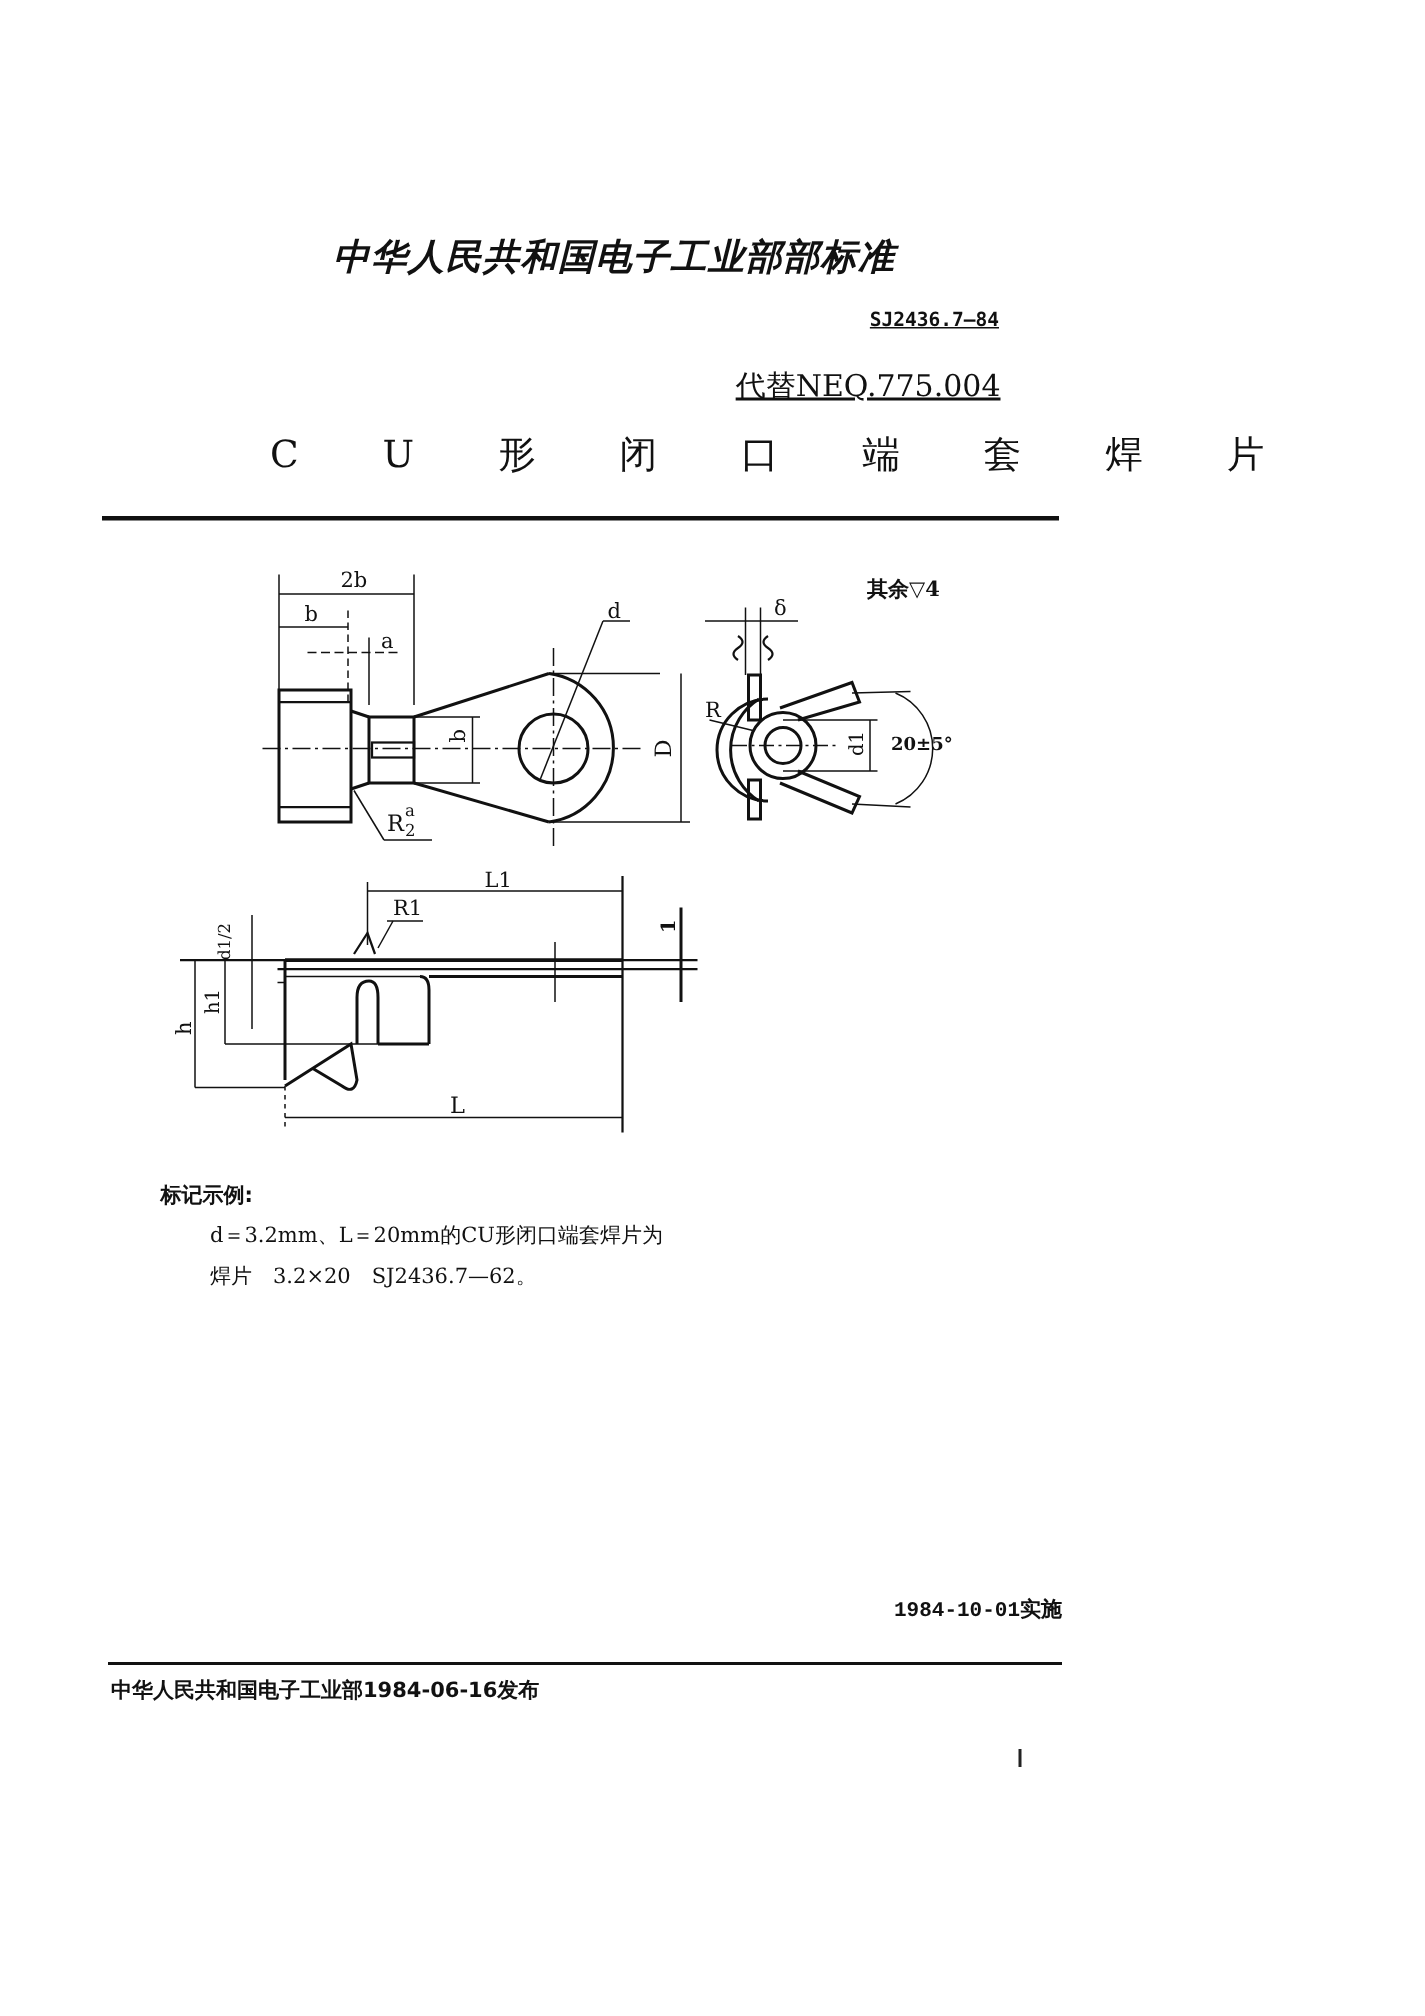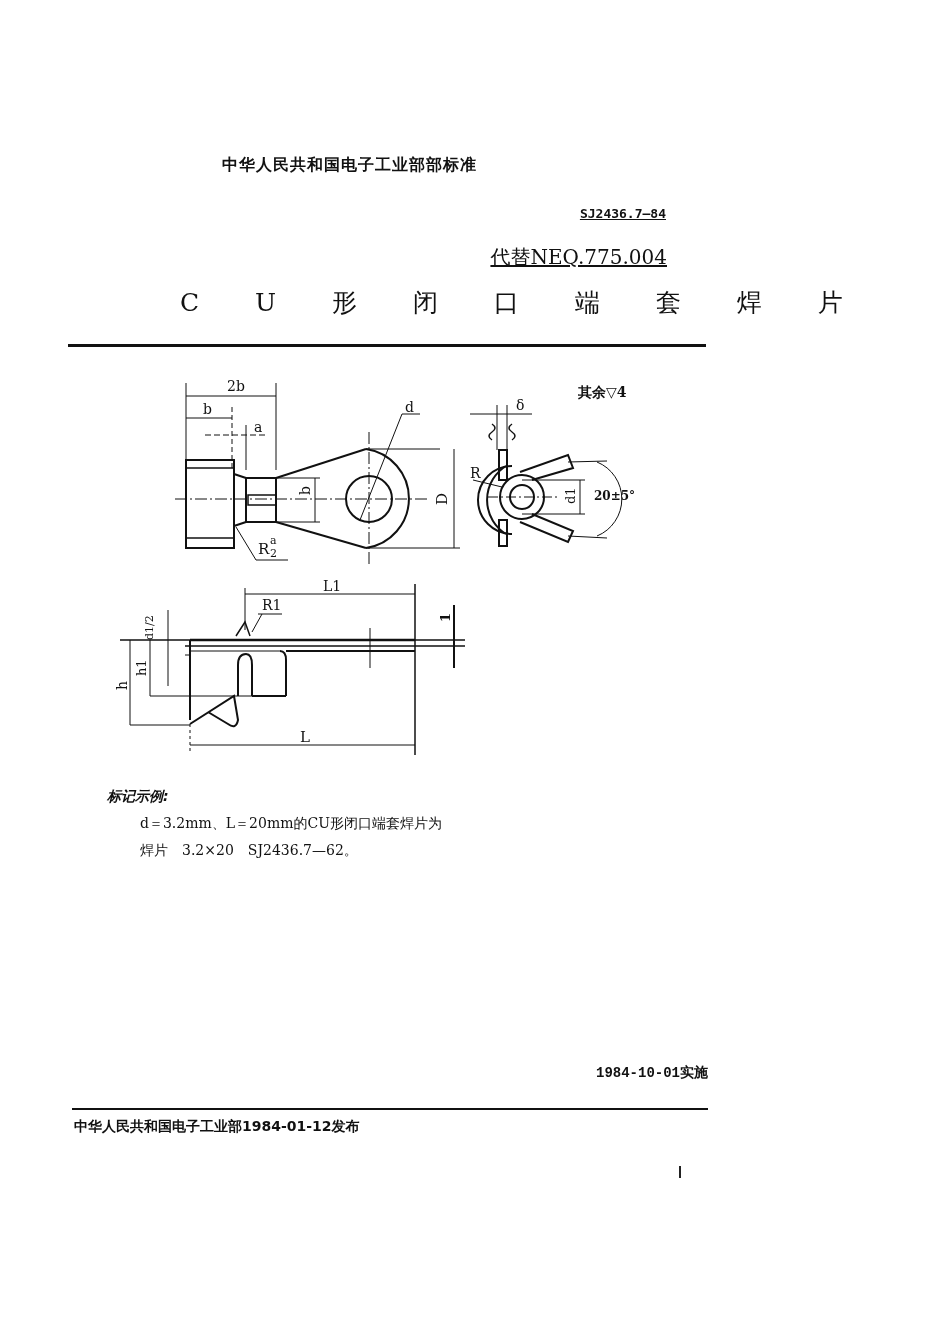--- a/index.html
+++ b/index.html
@@ -1,26 +1,26 @@
 <!DOCTYPE html>
 <html><head>
 <meta charset="utf-8">
 <style>
   html, body { margin: 0; padding: 0; background: #ffffff; }
   body { width: 950px; height: 1344px; position: relative; overflow: hidden;
          font-family: "DejaVu Serif", "Liberation Serif", serif; color: #111; }
   .abs { position: absolute; }
   .org-title { left: 222px; top: 155px; font-family: "DejaVu Sans", sans-serif; font-weight: bold;
-               font-size: 16px; letter-spacing: 1px; }
+               font-size: 24px; letter-spacing: 1px; font-style: italic; }
   .std-no { right: 284px; top: 206px; font-family: "DejaVu Sans Mono", monospace; font-weight: bold; font-size: 13px; text-decoration: underline; }
   .replaces { right: 283px; top: 244px; font-size: 20px; text-decoration: underline; }
   .doc-title { left: 180px; top: 286px; font-size: 25px; letter-spacing: 24px; }
   .rule-top { left: 68px; top: 344px; width: 638px; height: 3px; background: #111; }
   .drawing { left: 0; top: 0; }
-  .marking-head { left: 107px; top: 788px; font-family: "DejaVu Sans", sans-serif; font-weight: bold; font-size: 14px; font-style: italic; }
+  .marking-head { left: 107px; top: 788px; font-family: "DejaVu Sans", sans-serif; font-weight: bold; font-size: 14px; }
   .marking-line1 { left: 140px; top: 815px; font-size: 14px; text-align: right; }
   .marking-line2 { left: 140px; top: 842px; font-size: 14px; }
   .rule-bottom { left: 72px; top: 1108px; width: 636px; height: 2px; background: #111; }
   .footer-left { left: 74px; top: 1118px; font-family: "DejaVu Sans", sans-serif; font-weight: bold; font-size: 14px; }
   .footer-right { right: 242px; top: 1064px; font-family: Liberation Mono, monospace; font-weight: bold; font-size: 14px; }
   .page-mark { left: 679px; top: 1166px; width: 2px; height: 12px; background: #222; }
   svg text { font-family: "DejaVu Serif", "Liberation Serif", serif; fill: #111; }
 </style>
 </head>
 <body>
@@ -169,15 +169,15 @@
   <text x="127" y="690" font-size="14" transform="rotate(-90 127 690)">h</text>
   <text x="300" y="742" font-size="15">L</text>
   <text x="450" y="622" font-size="13" font-weight="bold" transform="rotate(-90 450 622)">1</text>
 </svg>
 
 <div class="abs marking-head">标记示例:</div>
 <div class="abs marking-line1">d＝3.2mm、L＝20mm的CU形闭口端套焊片为</div>
 <div class="abs marking-line2">焊片　3.2×20　SJ2436.7—62。</div>
 
 <div class="abs rule-bottom"></div>
-<div class="abs footer-left">中华人民共和国电子工业部1984-01-12发布</div>
+<div class="abs footer-left">中华人民共和国电子工业部1984-06-16发布</div>
 <div class="abs footer-right">1984-10-01实施</div>
 <div class="abs page-mark"></div>
 
 </body></html>

